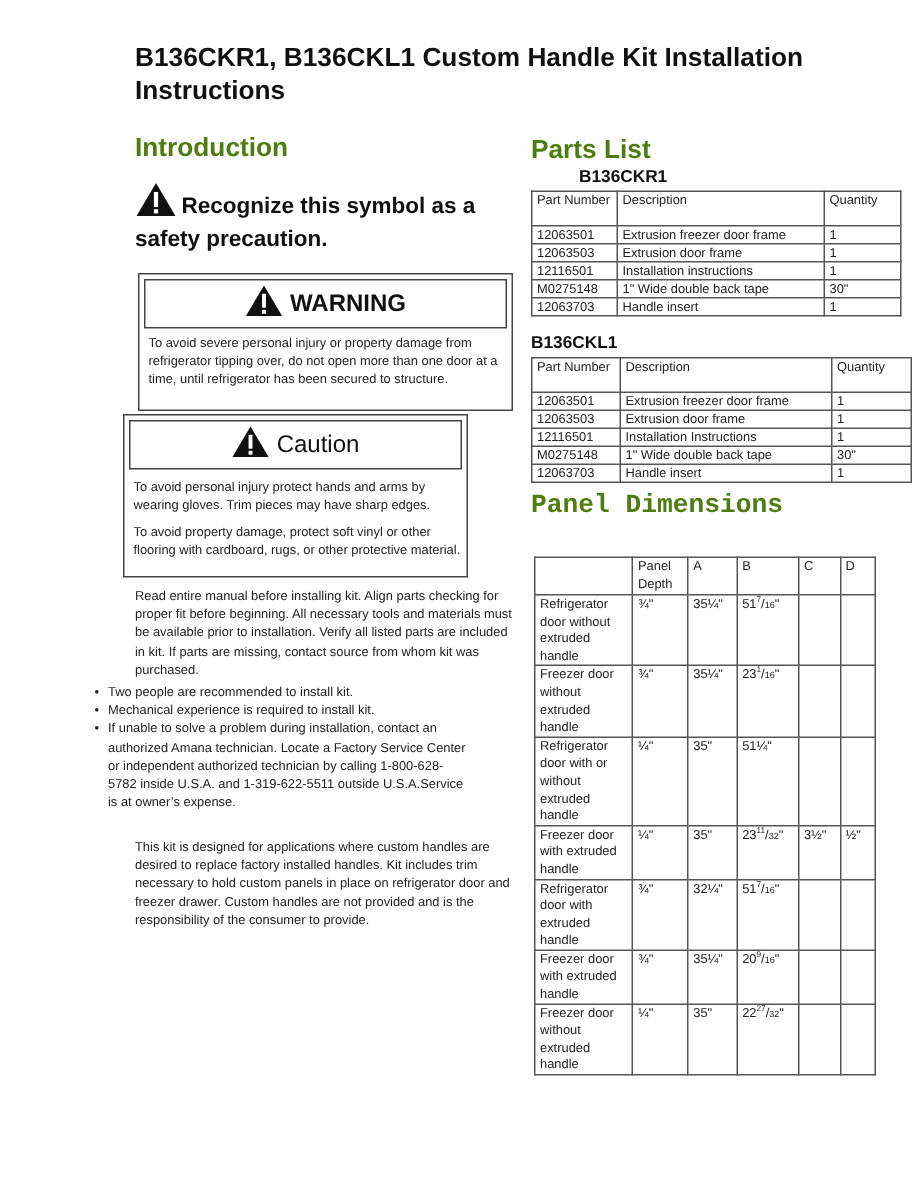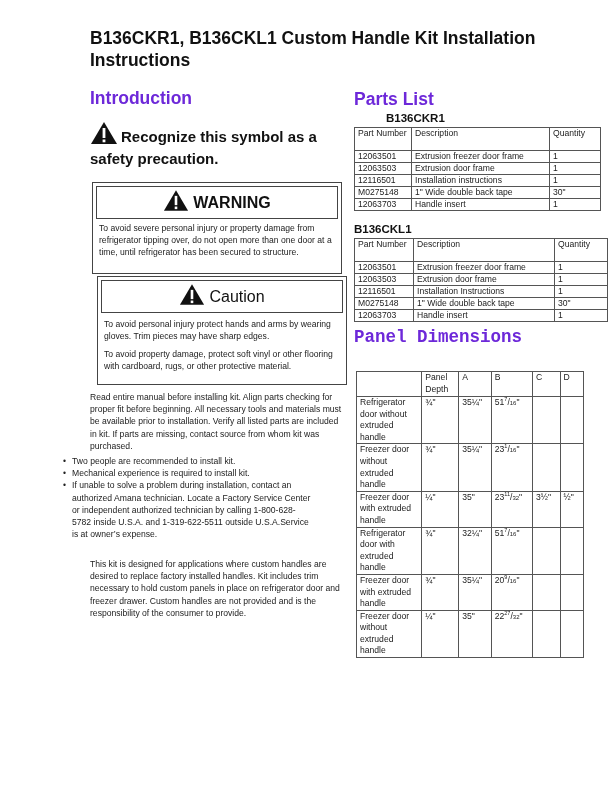--- a/index.html
+++ b/index.html
@@ -1,26 +1,26 @@
 <!DOCTYPE html>
 <html><head>
 <meta charset="utf-8">
 <style>
   html, body { margin: 0; padding: 0; background: #ffffff; }
   body { width: 612px; height: 792px; position: relative; overflow: hidden;
          font-family: "Liberation Sans", sans-serif; color: #111; }
   .abs { position: absolute; margin-left: 28px; }
   .title { left: 62px; top: 27px; width: 520px; font-size: 17.5px; font-weight: bold; line-height: 22px; color: #111; }
-  .h1 { font-size: 17.5px; font-weight: bold; line-height: 20px; color: #6d28d9; }
+  .h1 { font-size: 17.5px; font-weight: bold; line-height: 20px; color: #4d7c0f; }
   .sec-intro { left: 62px; top: 88px; }
   .recognize { left: 62px; top: 121px; width: 250px; font-size: 15px; font-weight: bold; line-height: 19px; }
   .tri { display: inline-block; vertical-align: -3px; margin-right: 3px; }
   .box { border: 1px solid #444; box-sizing: border-box; }
   .warn-outer { left: 64px; top: 182px; width: 250px; height: 92px; }
-  .caut-outer { left: 69px; top: 276px; width: 250px; height: 109px; padding-left: 29px; }
+  .caut-outer { left: 54px; top: 276px; width: 230px; height: 109px; padding-left: 29px; }
   .hdrbox { position: absolute; left: 3px; right: 3px; top: 3px; height: 31px; border: 1px solid #444;
             display: flex; align-items: center; justify-content: center; font-weight: bold; }
   .hdrbox .lbl { font-size: 16px; margin-left: 4px; }
   .caut-outer .hdrbox .lbl { font-weight: normal; font-size: 16px; }
   .boxtext { position: absolute; left: 6px; right: 4px; font-size: 8.6px; line-height: 12.2px; color: #222; }
   .body-text { font-size: 8.6px; line-height: 12.2px; color: #222; }
   .para1 { left: 62px; top: 391px; width: 252px; }
   .bullets { left: 62px; top: 455px; width: 252px; margin: 0; padding: 0; list-style: none; }
   .bullets li { position: relative; padding-left: 10px; }
   .bullets li::before { content: "\2022"; position: absolute; left: 1px; top: 0; }
@@ -195,20 +195,28 @@
       </tr>
       <tr>
         <td>Freezer door without extruded handle</td>
         <td class="dim">¾"</td>
         <td class="dim">35¼"</td>
         <td class="dim"><span>23</span><sup>1</sup><span>/</span><span class="den">16</span><span>"</span></td>
         <td class="dim"></td>
         <td class="dim"></td>
       </tr>
       <tr>
+        <td>Refrigerator door with or without extruded handle</td>
+        <td class="dim">¼"</td>
+        <td class="dim">35"</td>
+        <td class="dim"><span>51¼"</span></td>
+        <td class="dim"></td>
+        <td class="dim"></td>
+      </tr>
+      <tr>
         <td>Freezer door with extruded handle</td>
         <td class="dim">¼"</td>
         <td class="dim">35"</td>
         <td class="dim"><span>23</span><sup>11</sup><span>/</span><span class="den">32</span><span>"</span></td>
         <td class="dim">3½"</td>
         <td class="dim">½"</td>
       </tr>
       <tr>
         <td>Refrigerator door with extruded handle</td>
         <td class="dim">¾"</td>

